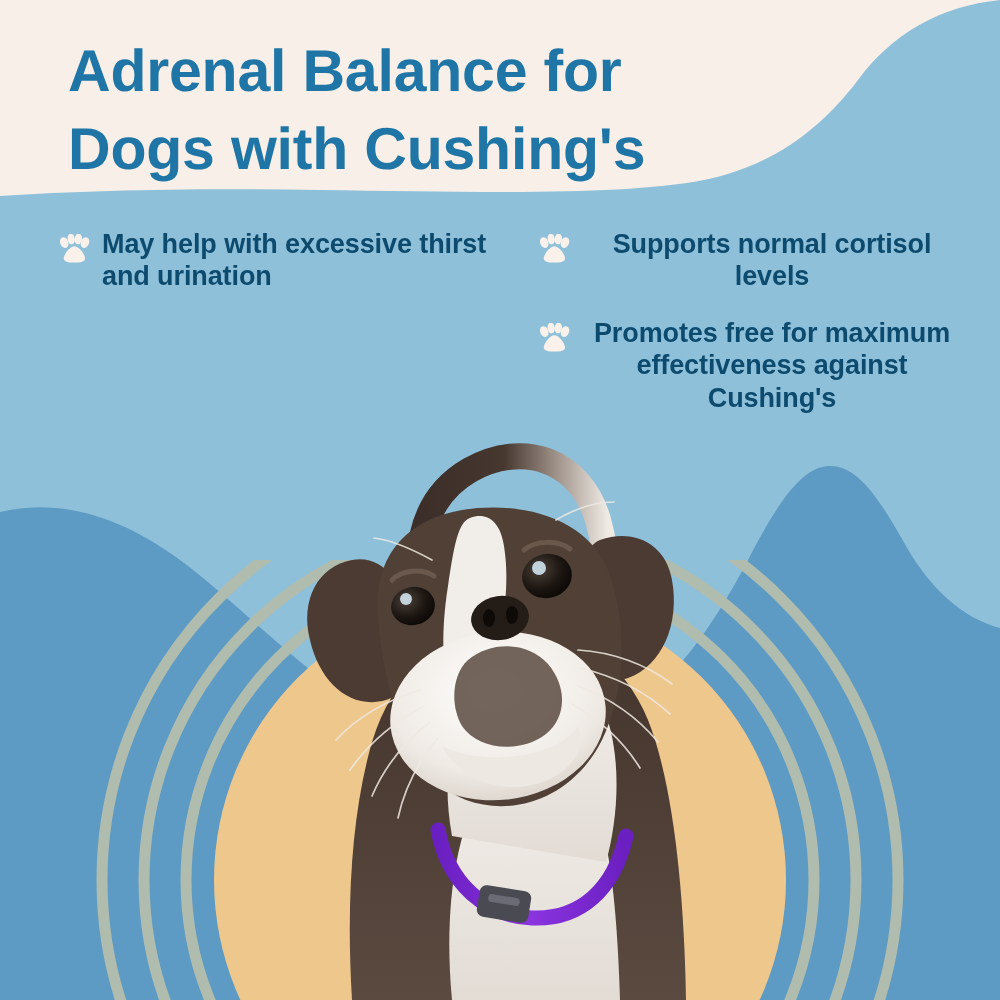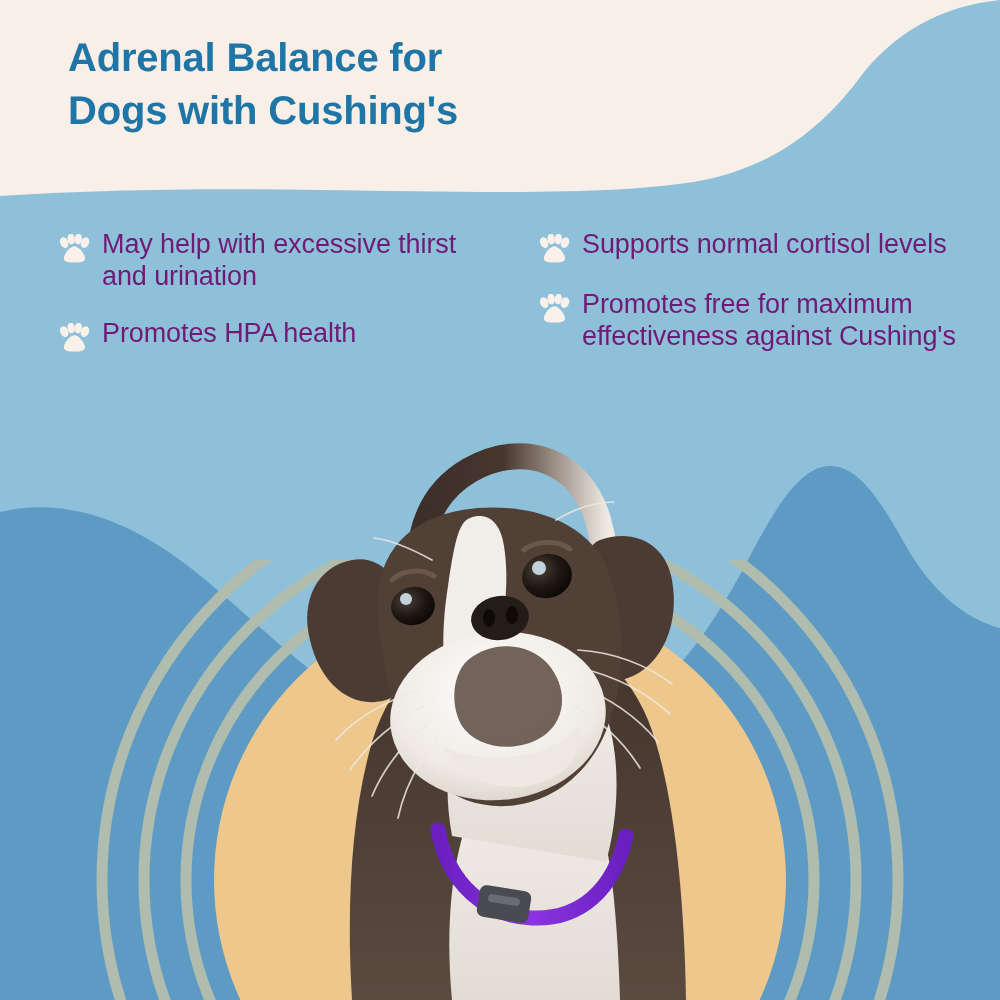--- a/index.html
+++ b/index.html
@@ -43,21 +43,21 @@
     height: 230px;
   }
   .header-title {
     position: absolute;
     left: 68px;
     top: 32px;
     width: 620px;
     color: #1F76A6;
     font-family: "Liberation Sans", sans-serif;
     font-weight: bold;
-    font-size: 40px;
+    font-size: 59px;
     line-height: 1.33;
     letter-spacing: -0.2px;
     white-space: pre-line;
     text-rendering: geometricPrecision;
   }
 
   
   .benefits {
     position: absolute;
     z-index: 6;
@@ -81,29 +81,29 @@
     margin-bottom: 24px;
   }
   .paw-icon {
     flex: 0 0 auto;
     width: 32px;
     height: 30px;
     margin-top: 6px;
     margin-right: 12px;
   }
   .benefit-text {
-    color: #701a75;
+    color: #0c4a6e;
     font-family: "Liberation Sans", sans-serif;
     font-size: 27px;
     line-height: 1.2;
-    font-weight: normal;
+    font-weight: bold;
     letter-spacing: -0.1px;
     max-width: 400px;
   }
-  .bcol.right .benefit-text { max-width: 380px; }
+  .bcol.right .benefit-text { max-width: 380px; text-align: center; }
 </style>
 </head>
 <body>
 
 <div class="canvas">
 
   <svg class="layer bg-art" viewBox="0 0 1000 1000" width="1000" height="1000" xmlns="http://www.w3.org/2000/svg">
     <defs>
       <clipPath id="canvasClip">
         <rect x="0" y="0" width="1000" height="1000"></rect>
@@ -288,30 +288,20 @@
           <ellipse cx="6.2" cy="8.6" rx="4.0" ry="5.6" fill="#FAF2EA" transform="rotate(-22 6.2 8.6)"></ellipse>
           <ellipse cx="13.2" cy="5.0" rx="3.6" ry="5.4" fill="#FAF2EA" transform="rotate(-8 13.2 5.0)"></ellipse>
           <ellipse cx="20.3" cy="5.0" rx="3.6" ry="5.4" fill="#FAF2EA" transform="rotate(8 20.3 5.0)"></ellipse>
           <ellipse cx="27.0" cy="8.6" rx="4.0" ry="5.6" fill="#FAF2EA" transform="rotate(22 27.0 8.6)"></ellipse>
           <path d="M16.4 12.2 C20.8 12.2 27.0 20.0 27.0 24.4 C27.0 27.6 22.4 28.6 16.4 28.6 C10.4 28.6 5.8 27.6 5.8 24.4 C5.8 20.0 12.0 12.2 16.4 12.2 Z" fill="#FAF2EA"></path>
         </svg>
         <div class="benefit-text">May help with excessive thirst and urination</div>
       </div>
 
 
-      <div class="benefit">
-        <svg class="paw-icon" viewBox="0 0 32 30" xmlns="http://www.w3.org/2000/svg">
-          <ellipse cx="6.2" cy="8.6" rx="4.0" ry="5.6" fill="#FAF2EA" transform="rotate(-22 6.2 8.6)"></ellipse>
-          <ellipse cx="13.2" cy="5.0" rx="3.6" ry="5.4" fill="#FAF2EA" transform="rotate(-8 13.2 5.0)"></ellipse>
-          <ellipse cx="20.3" cy="5.0" rx="3.6" ry="5.4" fill="#FAF2EA" transform="rotate(8 20.3 5.0)"></ellipse>
-          <ellipse cx="27.0" cy="8.6" rx="4.0" ry="5.6" fill="#FAF2EA" transform="rotate(22 27.0 8.6)"></ellipse>
-          <path d="M16.4 12.2 C20.8 12.2 27.0 20.0 27.0 24.4 C27.0 27.6 22.4 28.6 16.4 28.6 C10.4 28.6 5.8 27.6 5.8 24.4 C5.8 20.0 12.0 12.2 16.4 12.2 Z" fill="#FAF2EA"></path>
-        </svg>
-        <div class="benefit-text">Promotes HPA health</div>
-      </div>
 
     </div>
 
     <div class="bcol right">
 
       <div class="benefit">
         <svg class="paw-icon" viewBox="0 0 32 30" xmlns="http://www.w3.org/2000/svg">
           <ellipse cx="6.2" cy="8.6" rx="4.0" ry="5.6" fill="#FAF2EA" transform="rotate(-22 6.2 8.6)"></ellipse>
           <ellipse cx="13.2" cy="5.0" rx="3.6" ry="5.4" fill="#FAF2EA" transform="rotate(-8 13.2 5.0)"></ellipse>
           <ellipse cx="20.3" cy="5.0" rx="3.6" ry="5.4" fill="#FAF2EA" transform="rotate(8 20.3 5.0)"></ellipse>

